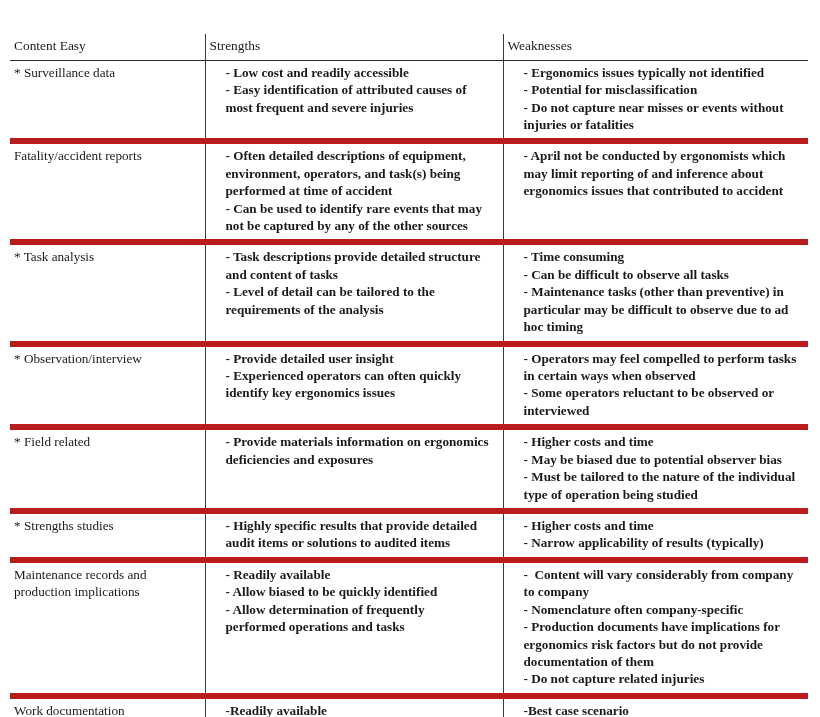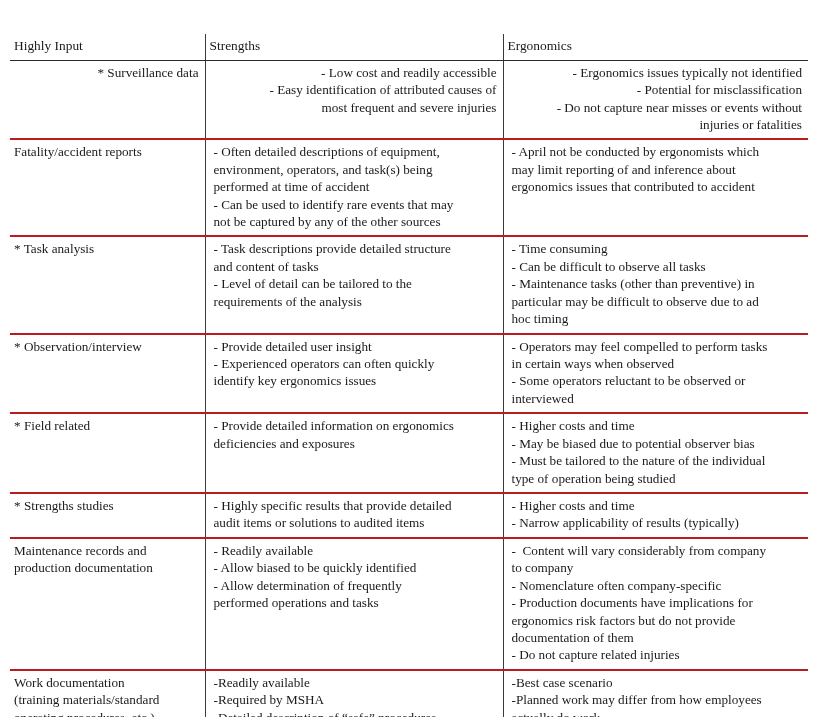--- a/index.html
+++ b/index.html
@@ -40,42 +40,42 @@
   }
   
   table.content-table th.col2,
   table.content-table td.col2,
   table.content-table th.col3,
   table.content-table td.col3 {
     border-left: 1px solid #3a3a3a;
   }
   table.content-table td.col2,
   table.content-table td.col3 {
-    padding-left: 8px;
+    padding-left: 20px;
+    font-weight: bold;
   }
 
   
   thead th {
     text-align: center;
     padding-top: 2px;
     padding-bottom: 3px;
     font-size: 13.4px;
   }
   thead tr.header-row th {
     border-bottom: 1px solid #2b2b2b;
     box-shadow: 0 2px 0 -1px #2b2b2b;
   }
 
   
   tbody tr.data-row > td {
-    border-top: 2px solid #b91c1c;
+    border-top: 6px solid #b91c1c;
   }
   tbody tr.data-row:first-child > td {
     border-top: none;
-    text-align: right;
   }
 
   .cell-line {
     display: block;
     white-space: pre-wrap;
   }
   .row-label {
     display: block;
     white-space: pre-wrap;
   }
@@ -85,23 +85,23 @@
 
 <div id="table-wrap">
   <table class="content-table">
     <colgroup>
       <col class="c1">
         <col class="c2">
         <col class="c3">
     </colgroup>
     <thead>
       <tr class="header-row">
-        <th class="col1">Highly Input</th>
+        <th class="col1">Content Easy</th>
         <th class="col2">Strengths</th>
-        <th class="col3">Ergonomics</th>
+        <th class="col3">Weaknesses</th>
       </tr>
     </thead>
     <tbody>
       <tr class="data-row">
         <td class="col1">
             <span class="row-label">* Surveillance data</span>
           </td>
         <td class="col2">
             <span class="cell-line">- Low cost and readily accessible
 - Easy identification of attributed causes of
@@ -163,21 +163,21 @@
 in certain ways when observed
 - Some operators reluctant to be observed or
 interviewed</span>
           </td>
       </tr>
       <tr class="data-row">
         <td class="col1">
             <span class="row-label">* Field related</span>
           </td>
         <td class="col2">
-            <span class="cell-line">- Provide detailed information on ergonomics
+            <span class="cell-line">- Provide materials information on ergonomics
 deficiencies and exposures</span>
           </td>
         <td class="col3">
             <span class="cell-line">- Higher costs and time
 - May be biased due to potential observer bias
 - Must be tailored to the nature of the individual
 type of operation being studied</span>
           </td>
       </tr>
       <tr class="data-row">
@@ -189,21 +189,21 @@
 audit items or solutions to audited items</span>
           </td>
         <td class="col3">
             <span class="cell-line">- Higher costs and time
 - Narrow applicability of results (typically)</span>
           </td>
       </tr>
       <tr class="data-row">
         <td class="col1">
             <span class="row-label">Maintenance records and
-production documentation</span>
+production implications</span>
           </td>
         <td class="col2">
             <span class="cell-line">- Readily available
 - Allow biased to be quickly identified
 - Allow determination of frequently
 performed operations and tasks</span>
           </td>
         <td class="col3">
             <span class="cell-line">-  Content will vary considerably from company
 to company

